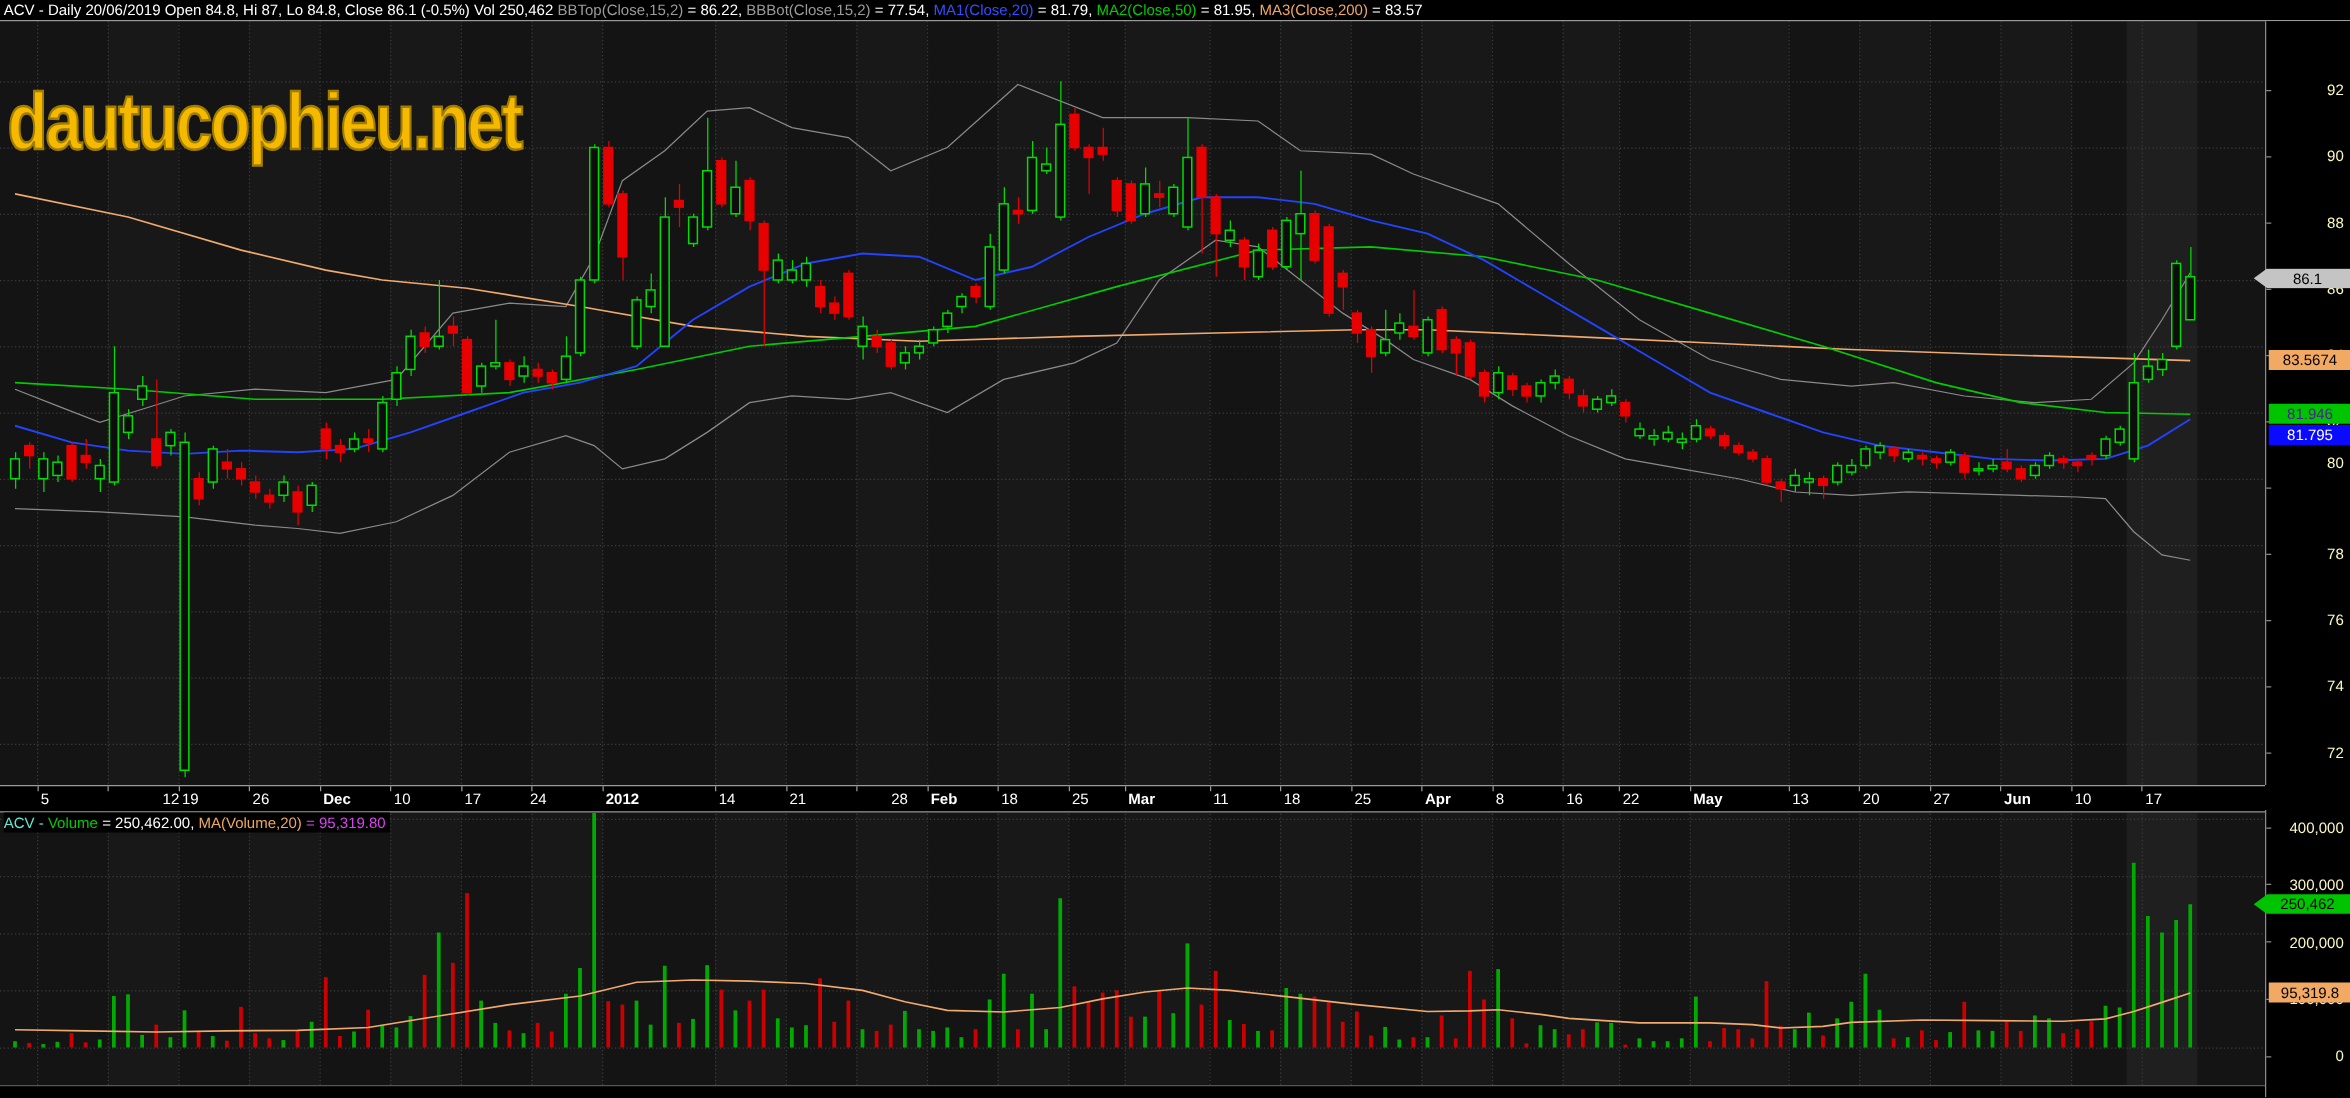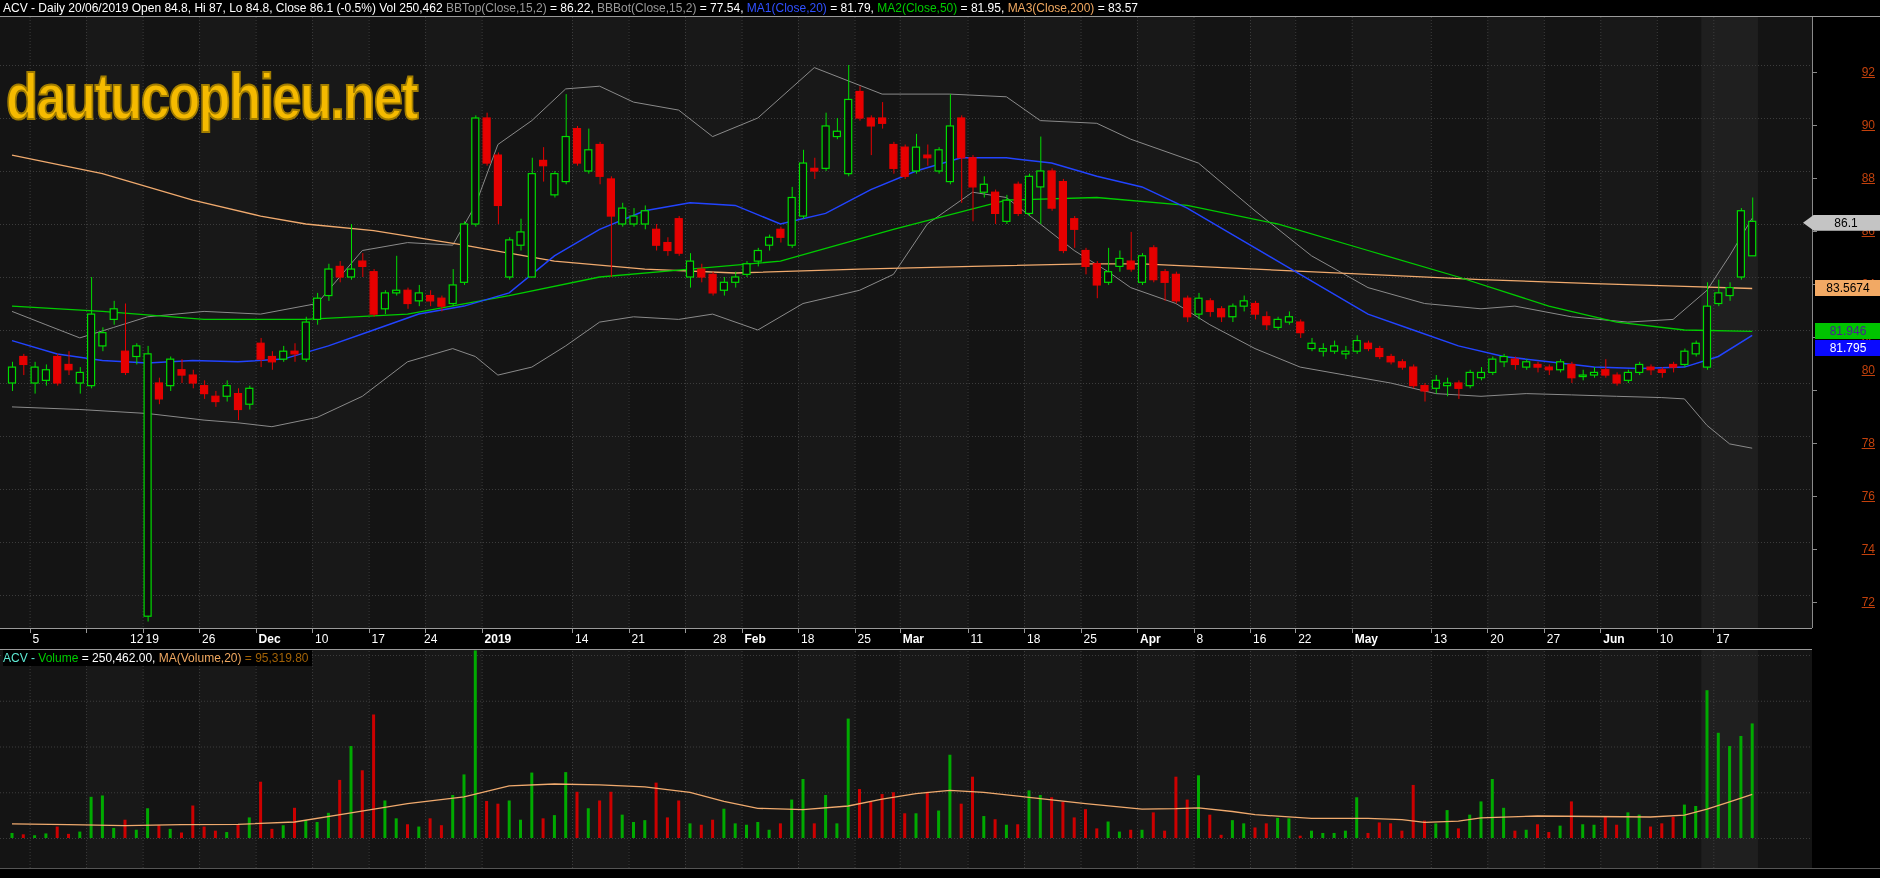--- a/index.html
+++ b/index.html
@@ -9,21 +9,21 @@
             border-bottom:1px solid #9a9a9a;white-space:nowrap;overflow:hidden;
             font-size:12px;line-height:17px;padding-left:3px;box-sizing:border-box;}
   #titlebar span{letter-spacing:0;}
   #chart-svg{position:absolute;left:0;top:0;}
   #watermark{position:absolute;left:6px;top:60px;font-size:64px;font-weight:900;
              color:#f5ba00;-webkit-text-stroke:2px #a07c00;letter-spacing:-2px;
              transform:scaleX(0.82);transform-origin:left center;z-index:5;}
   .axis-strip{position:absolute;left:1812px;width:68px;background:#000;z-index:6;}
   #price-axis{top:17px;height:611px;border-left:1px solid #8a8a8a;}
   #vol-axis{top:648px;height:230px;border-left:1px solid #8a8a8a;}
-  .axis-label{position:absolute;right:6px;font-size:12px;color:#c2410c;height:14px;line-height:14px;text-decoration:underline;}
+  .axis-label{position:absolute;right:6px;font-size:12px;color:#fef9c3;height:14px;line-height:14px;}
   .axis-tick{position:absolute;left:0;width:4px;height:1px;background:#8a8a8a;}
   .flag{position:absolute;left:2px;right:0;height:16px;line-height:16px;font-size:12px;
         text-align:center;z-index:7;}
   .flag.arrow{clip-path:polygon(0 50%,14% 0,100% 0,100% 100%,14% 100%);left:-10px;padding-left:8px;}
   #date-axis{position:absolute;left:0;top:628px;width:1812px;height:20px;background:#000;
              border-top:1px solid #9a9a9a;border-bottom:1px solid #9a9a9a;box-sizing:content-box;z-index:4;}
   .date-label{position:absolute;top:3px;font-size:12px;color:#fff;white-space:nowrap;}
   .date-label.bold{font-weight:bold;}
   .date-tick{position:absolute;top:0;width:1px;height:4px;background:#999;}
   #vol-title{position:absolute;left:3px;top:650px;font-size:12px;line-height:16px;background:#000;
@@ -641,40 +641,54 @@
       <div class="axis-label" style="top: 472px;">76</div>
       <div class="axis-tick" style="top: 531.5px;"></div>
       <div class="axis-label" style="top: 525px;">74</div>
       <div class="axis-tick" style="top: 584.5px;"></div>
       <div class="axis-label" style="top: 578px;">72</div>
       <div class="flag arrow" style="top: 197.675px; background: rgb(196, 196, 196); color: rgb(0, 0, 0);">86.1</div>
       <div class="flag" style="top: 263.464px; background: rgb(242, 169, 100); color: rgb(0, 0, 0);">83.5674</div>
       <div class="flag" style="top: 306.431px; background: rgb(0, 196, 0); color: #4c1d95;">81.946</div>
       <div class="flag" style="top: 323.431px; background: rgb(10, 10, 255); color: rgb(255, 255, 255);">81.795</div>
     </div>
+  <div id="vol-axis" class="axis-strip">
+      <div class="axis-tick" style="top: 13.5px;"></div>
+      <div class="axis-label" style="top: 7px;">400,000</div>
+      <div class="axis-tick" style="top: 59.25px;"></div>
+      <div class="axis-label" style="top: 52.75px;">300,000</div>
+      <div class="axis-tick" style="top: 105px;"></div>
+      <div class="axis-label" style="top: 98.5px;">200,000</div>
+      <div class="axis-tick" style="top: 150.75px;"></div>
+      <div class="axis-label" style="top: 144.25px;">100,000</div>
+      <div class="axis-tick" style="top: 196.5px;"></div>
+      <div class="axis-label" style="top: 190px;">0</div>
+      <div class="flag arrow" style="top: 67.4136px; background: rgb(0, 196, 0); color: rgb(0, 0, 0);">250,462</div>
+      <div class="flag" style="top: 138.391px; background: rgb(242, 169, 100); color: rgb(0, 0, 0);">95,319.8</div>
+    </div>
 
   <div id="date-axis">
       <div class="date-tick" style="left: 29.6px;"></div>
       <div class="date-label" style="left: 32.6px;">5</div>
       <div class="date-tick" style="left: 86.1px;"></div>
       <div class="date-label" style="left: 89.1px; margin-left: 41px;">12</div>
       <div class="date-tick" style="left: 142.6px;"></div>
       <div class="date-label" style="left: 145.6px;">19</div>
       <div class="date-tick" style="left: 199.1px;"></div>
       <div class="date-label" style="left: 202.1px;">26</div>
       <div class="date-tick" style="left: 255.6px;"></div>
       <div class="date-label bold" style="left: 258.6px;">Dec</div>
       <div class="date-tick" style="left: 312.1px;"></div>
       <div class="date-label" style="left: 315.1px;">10</div>
       <div class="date-tick" style="left: 368.6px;"></div>
       <div class="date-label" style="left: 371.6px;">17</div>
       <div class="date-tick" style="left: 425.1px;"></div>
       <div class="date-label" style="left: 424px;">24</div>
       <div class="date-tick" style="left: 481.6px;"></div>
-      <div class="date-label bold" style="left: 484.6px;">2019</div>
+      <div class="date-label bold" style="left: 484.6px;">2012</div>
       <div class="date-tick" style="left: 572px;"></div>
       <div class="date-label" style="left: 575px;">14</div>
       <div class="date-tick" style="left: 628.5px;"></div>
       <div class="date-label" style="left: 631.5px;">21</div>
       <div class="date-tick" style="left: 685px;"></div>
       <div class="date-label" style="left: 713px;">28</div>
       <div class="date-tick" style="left: 741.5px;"></div>
       <div class="date-label bold" style="left: 744.5px;">Feb</div>
       <div class="date-tick" style="left: 798px;"></div>
       <div class="date-label" style="left: 801px;">18</div>
@@ -705,14 +719,14 @@
       <div class="date-tick" style="left: 1543.8px;"></div>
       <div class="date-label" style="left: 1546.8px;">27</div>
       <div class="date-tick" style="left: 1600.3px;"></div>
       <div class="date-label bold" style="left: 1603.3px;">Jun</div>
       <div class="date-tick" style="left: 1656.8px;"></div>
       <div class="date-label" style="left: 1659.8px;">10</div>
       <div class="date-tick" style="left: 1713.3px;"></div>
       <div class="date-label" style="left: 1716.3px;">17</div>
     </div>
 
-  <div id="vol-title"><span style="color: #5eead4;">ACV - </span><span style="color: rgb(0, 204, 0);">Volume</span><span style="color: rgb(255, 255, 255);"> = 250,462.00, </span><span style="color: rgb(240, 168, 96);">MA(Volume,20)</span><span style="color: #a16207;"> = 95,319.80</span></div>
+  <div id="vol-title"><span style="color: #5eead4;">ACV - </span><span style="color: rgb(0, 204, 0);">Volume</span><span style="color: rgb(255, 255, 255);"> = 250,462.00, </span><span style="color: rgb(240, 168, 96);">MA(Volume,20)</span><span style="color: #d946ef;"> = 95,319.80</span></div>
 </div>
 
 </body></html>

